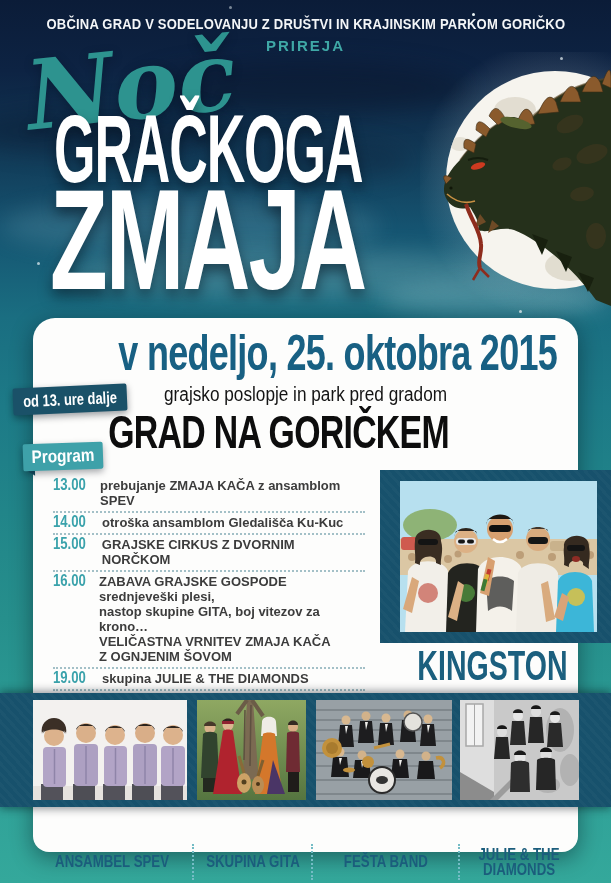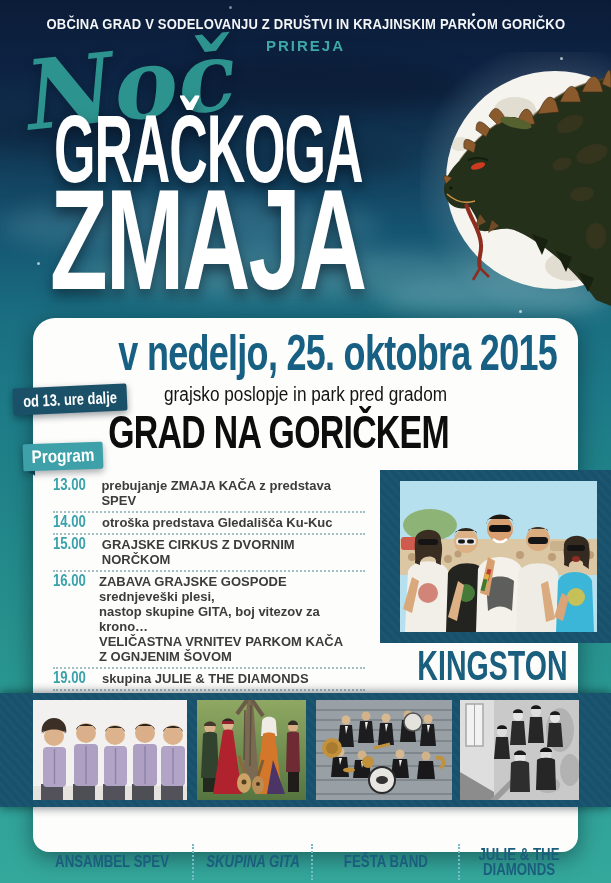--- a/index.html
+++ b/index.html
@@ -180,36 +180,36 @@
   <div class="title-2"><span class="cond-l">ZMAJA</span></div>
 
   <div class="card">
     <div class="date-line"><span class="cond">v nedeljo, 25. oktobra 2015</span></div>
     <div class="venue1"><span class="cond">grajsko poslopje in park pred gradom</span></div>
     <div class="venue2"><span class="cond">GRAD NA GORIČKEM</span></div>
 
     <div class="program-list">
       <div class="prow">
         <div class="ptime"><span class="cond-l">13.00</span></div>
-        <div class="ptxt">prebujanje ZMAJA KAČA z predstava SPEV</div>
+        <div class="ptxt">prebujanje ZMAJA KAČA z ansamblom SPEV</div>
       </div>
       <div class="prow">
         <div class="ptime"><span class="cond-l">14.00</span></div>
-        <div class="ptxt">otroška predstava Gledališča Ku-Kuc</div>
+        <div class="ptxt">otroška ansamblom Gledališča Ku-Kuc</div>
       </div>
       <div class="prow">
         <div class="ptime"><span class="cond-l">15.00</span></div>
         <div class="ptxt">GRAJSKE CIRKUS Z DVORNIM NORČKOM</div>
       </div>
       <div class="prow">
         <div class="ptime"><span class="cond-l">16.00</span></div>
         <div class="ptxt">
           <div>ZABAVA GRAJSKE GOSPODE srednjeveški plesi,</div>
           <div>nastop skupine GITA, boj vitezov za krono…</div>
-          <div>VELIČASTNA VRNITEV PARKOM KAČA</div>
+          <div>VELIČASTNA VRNITEV ZMAJA KAČA</div>
           <div>Z OGNJENIM ŠOVOM</div>
         </div>
       </div>
       <div class="prow">
         <div class="ptime"><span class="cond-l">19.00</span></div>
         <div class="ptxt">skupina JULIE &amp; THE DIAMONDS</div>
       </div>
       <div class="prow">
         <div class="ptime"><span class="cond-l">20.00</span></div>
         <div class="ptxt">koncert skupine KINGSTON</div>
@@ -453,21 +453,21 @@
           <path d="M77,60 C79,57 93,57 95,60 L96,90 L76,90 Z" fill="#262626"></path>
       </g>
     </svg>
   </div>
 
   <div class="labels-row">
     <div class="label-cell" style="width:159px;">
         <span class="cond">ANSAMBEL SPEV</span>
       </div>
     <div class="sep"></div>
-    <div class="label-cell" style="width:117px;font-style:italic;">
+    <div class="label-cell" style="width:117px;">
         <span class="cond">SKUPINA GITA</span>
       </div>
     <div class="sep"></div>
     <div class="label-cell" style="width:145px;">
         <span class="cond">FEŠTA BAND</span>
       </div>
     <div class="sep"></div>
     <div class="label-cell wrap" style="width:118px;">
         <span class="cond">JULIE &amp; THE DIAMONDS</span>
       </div>

